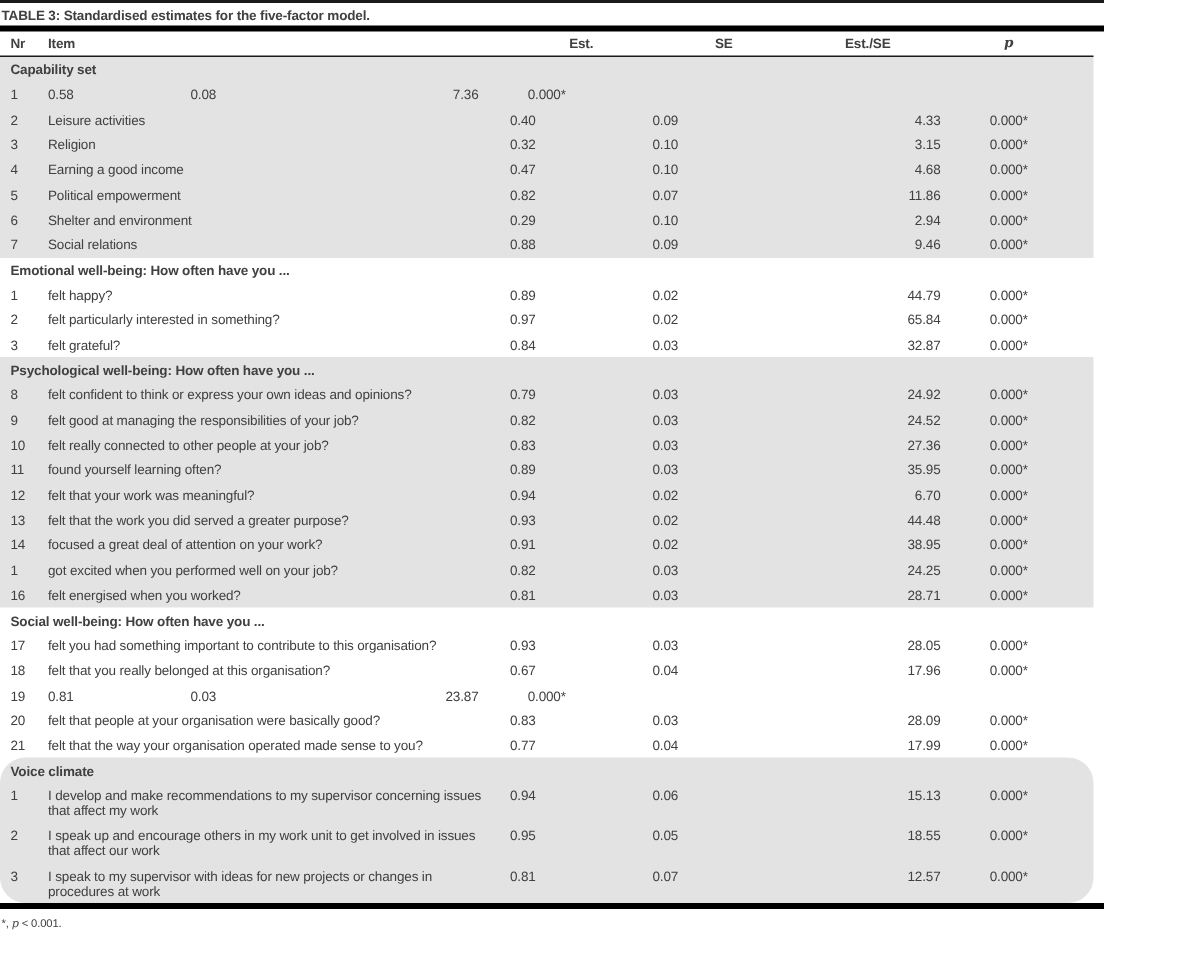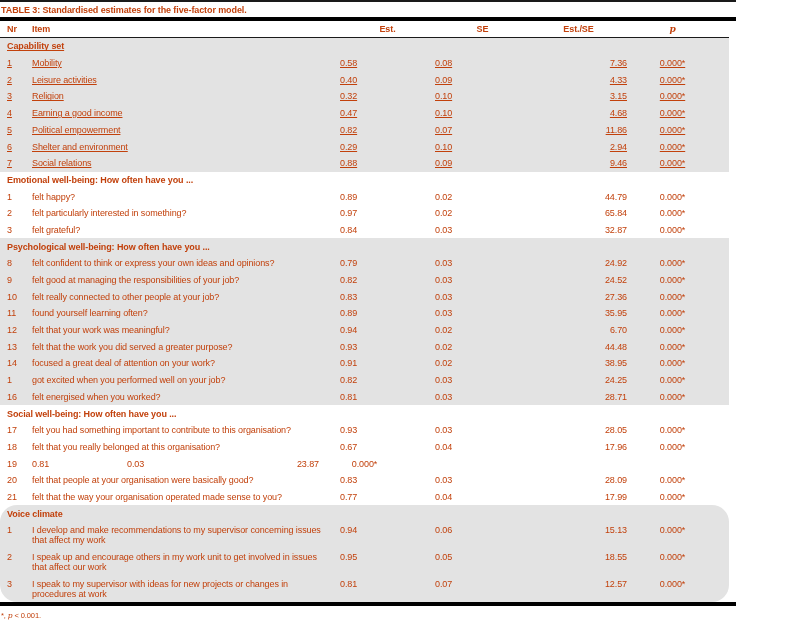--- a/index.html
+++ b/index.html
@@ -1,19 +1,19 @@
 <!DOCTYPE html>
 <html><head>
 <meta charset="utf-8">
 <style>
   html, body { margin: 0; padding: 0; background: #fff; }
   .page {
     width: 736px; height: 636px;
     font-family: "Liberation Sans", sans-serif;
-    color: #c2410c;
+    color: #404040;
     letter-spacing: -0.1px;
     background: #fff;
     overflow: hidden;
     box-sizing: border-box;
   }
   .rule-top { height: 1.5px; background: #1a1a1a; }
   .table-title {
     font-size: 9px; font-weight: bold; line-height: 10px;
     padding: 3px 0 2.5px 1px;
   }
@@ -59,25 +59,24 @@
   <div class="rule-thick"></div>
   <div class="header-row">
     <span class="col-nr">Nr</span>
     <span class="col-item">Item</span>
     <span class="col-num">Est.</span>
     <span class="col-num">SE</span>
     <span class="col-estse">Est./SE</span>
     <span class="col-p p-italic">p</span>
   </div>
   <div id="table-body">
-      <div class="section" style="background: rgb(227, 227, 227); text-decoration: underline;">
+      <div class="section" style="background: rgb(227, 227, 227);">
         <div class="section-header">Capability set</div>
         <div class="row">
           <span class="cell-nr">1</span>
-          <span class="cell-item">Mobility</span>
           <span class="cell-num">0.58</span>
           <span class="cell-num">0.08</span>
           <span class="cell-estse">7.36</span>
           <span class="cell-p">0.000*</span>
         </div>
         <div class="row">
           <span class="cell-nr">2</span>
           <span class="cell-item">Leisure activities</span>
           <span class="cell-num">0.40</span>
           <span class="cell-num">0.09</span>

